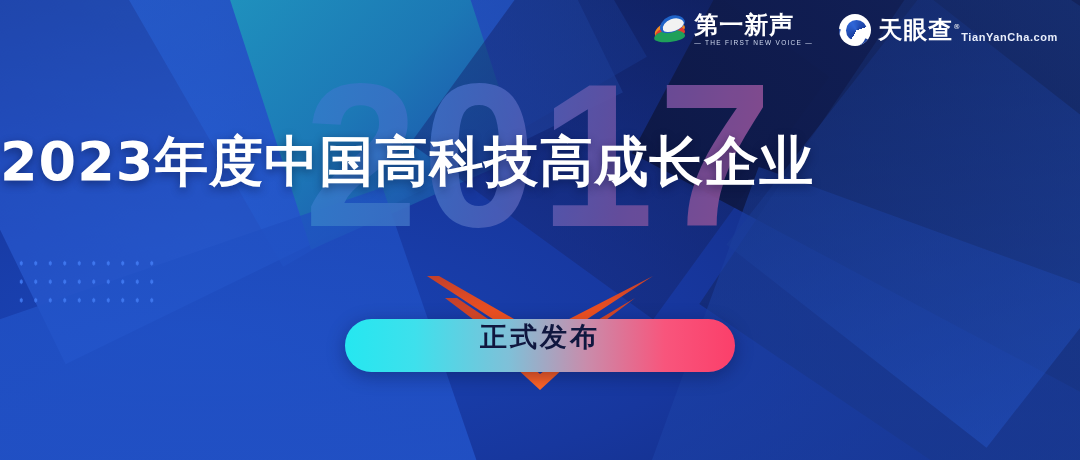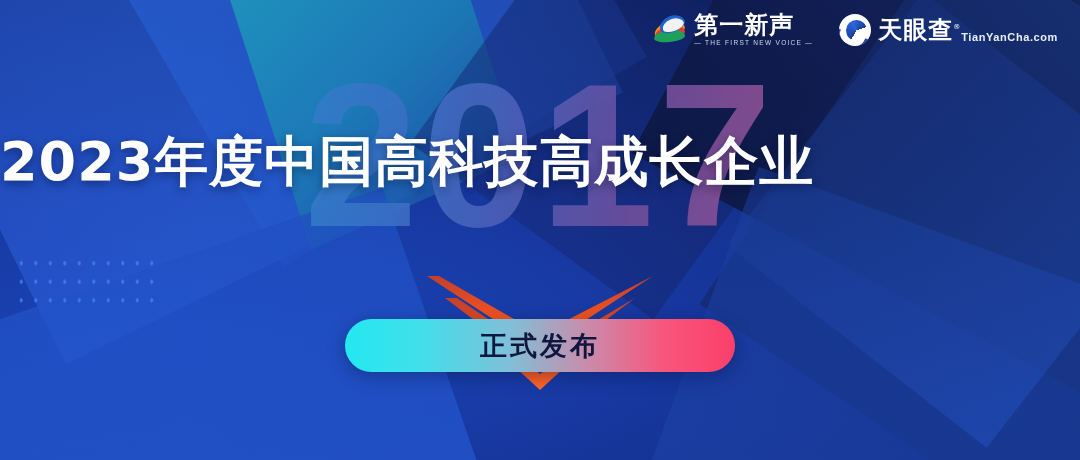--- a/index.html
+++ b/index.html
@@ -198,21 +198,21 @@
   .v2{top:22px;width:190px;height:74px;
       clip-path:polygon(0 0,12px 0,50% 56px,100% 0,190px 0,50% 72px);}
   .v3{top:44px;width:152px;height:74px;
       clip-path:polygon(0 0,12px 0,50% 54px,100% 0,152px 0,50% 70px);}
 
   
   .pill{
     position:absolute;left:50%;transform:translateX(-50%);
     top:319px;width:390px;height:53px;border-radius:27px;
     background:linear-gradient(90deg,#25e7f0 0%,#3ee0ec 18%,#7fc0d8 42%,#c98cab 62%,#f8557c 82%,#fb3f6a 100%);
-    display:flex;align-items:center;justify-content:center;
+    display:flex;align-items:flex-start;justify-content:center;
     z-index:6;
     box-shadow:0 4px 18px rgba(5,12,45,.35);
   }
   .pill span{
     color:#10173f;
     font-family:"DejaVu Sans","Liberation Sans",sans-serif;
     font-size:27px;font-weight:bold;letter-spacing:3px;
   }
 </style>
 </head>

